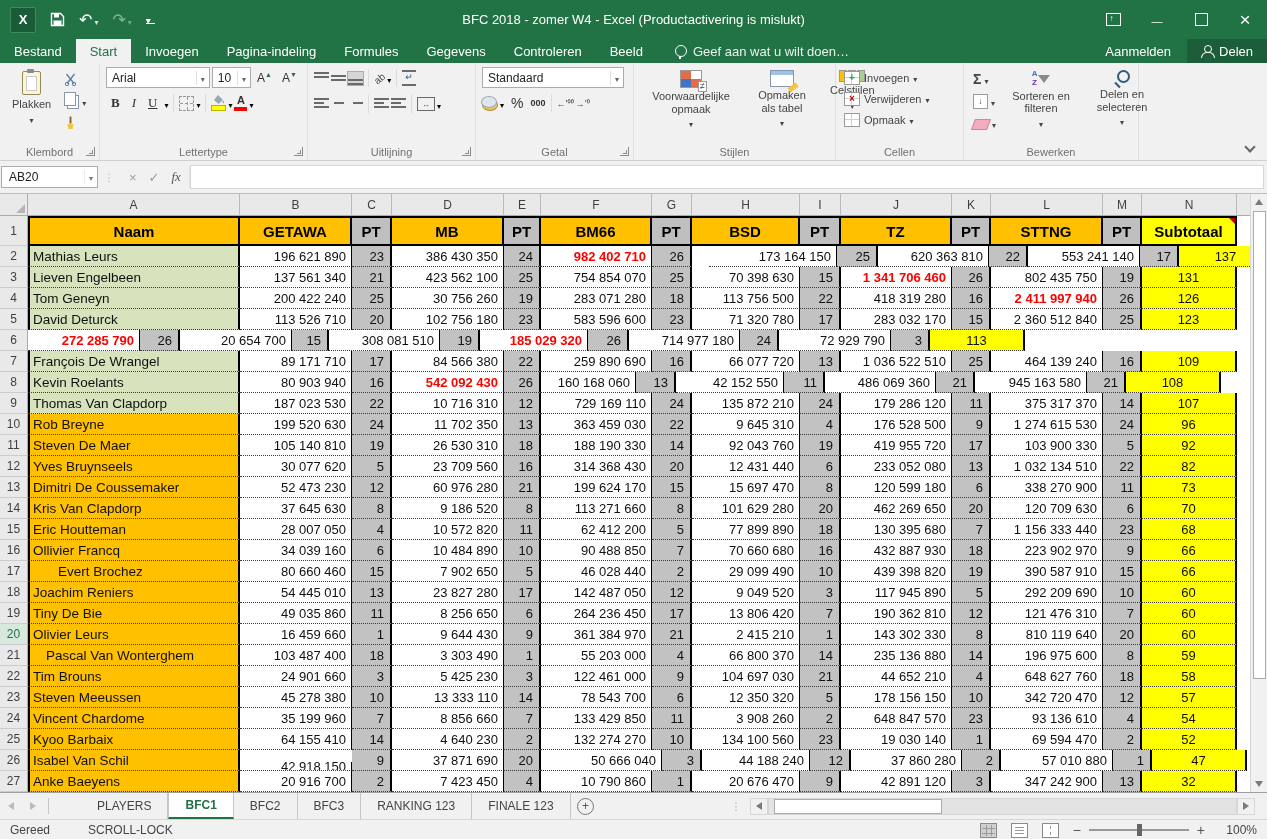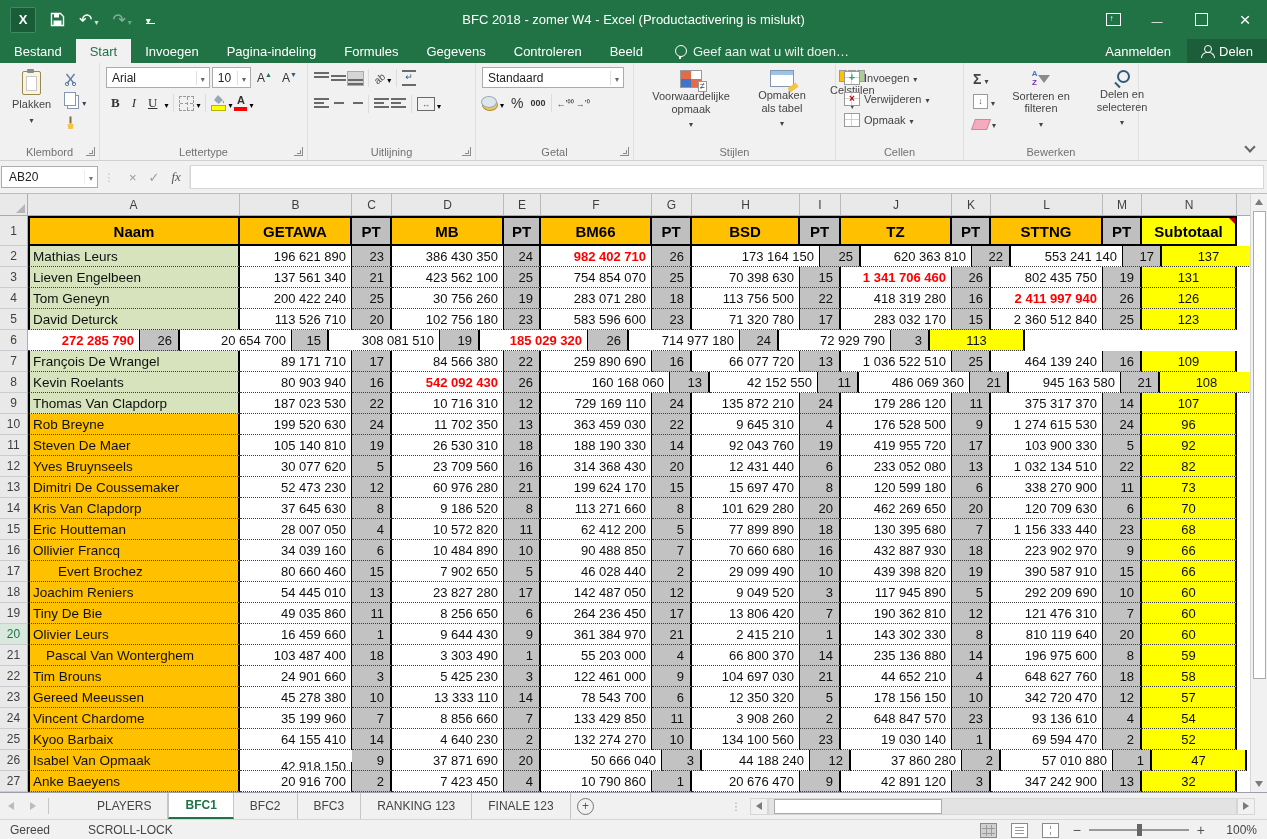--- a/index.html
+++ b/index.html
@@ -573,21 +573,21 @@
           </div>
           <div class="trow">
             <div class="rh">2</div>
             <div class="c name bg-green" style="width: 212px;">Mathias Leurs</div>
             <div class="c val" style="width: 112px;">196 621 890</div>
             <div class="c pt" style="width: 40px;">23</div>
             <div class="c val" style="width: 112px;">386 430 350</div>
             <div class="c pt" style="width: 37px;">24</div>
             <div class="c val red" style="width: 111px;">982 402 710</div>
             <div class="c pt" style="width: 40px;">26</div>
-            <div class="c val" style="width: 128px;">173 164 150</div>
+            <div class="c val" style="width: 128px; margin-left: 17px;">173 164 150</div>
             <div class="c pt" style="width: 41px;">25</div>
             <div class="c val" style="width: 111px;">620 363 810</div>
             <div class="c pt" style="width: 39px;">22</div>
             <div class="c val" style="width: 112px;">553 241 140</div>
             <div class="c pt" style="width: 39px;">17</div>
             <div class="c sub" style="width: 95px;">137</div>
             <div class="cfill"></div>
           </div>
           <div class="trow">
             <div class="rh">3</div>
@@ -678,21 +678,21 @@
             <div class="c sub" style="width: 95px;">109</div>
             <div class="cfill"></div>
           </div>
           <div class="trow">
             <div class="rh">8</div>
             <div class="c name bg-green" style="width: 212px;">Kevin Roelants</div>
             <div class="c val" style="width: 112px;">80 903 940</div>
             <div class="c pt" style="width: 40px;">16</div>
             <div class="c val red" style="width: 112px;">542 092 430</div>
             <div class="c pt" style="width: 37px;">26</div>
-            <div class="c val" style="width: 129px; padding-left: 40px;">160 168 060</div>
+            <div class="c val" style="width: 95px; padding-left: 40px;">160 168 060</div>
             <div class="c pt" style="width: 40px;">13</div>
             <div class="c val" style="width: 108px;">42 152 550</div>
             <div class="c pt" style="width: 41px;">11</div>
             <div class="c val" style="width: 111px;">486 069 360</div>
             <div class="c pt" style="width: 39px;">21</div>
             <div class="c val" style="width: 112px;">945 163 580</div>
             <div class="c pt" style="width: 39px;">21</div>
             <div class="c sub" style="width: 95px;">108</div>
             <div class="cfill"></div>
           </div>
@@ -943,21 +943,21 @@
             <div class="c pt" style="width: 41px;">21</div>
             <div class="c val" style="width: 111px;">44 652 210</div>
             <div class="c pt" style="width: 39px;">4</div>
             <div class="c val" style="width: 112px;">648 627 760</div>
             <div class="c pt" style="width: 39px;">18</div>
             <div class="c sub" style="width: 95px;">58</div>
             <div class="cfill"></div>
           </div>
           <div class="trow">
             <div class="rh">23</div>
-            <div class="c name bg-gold" style="width: 212px;">Gereed Meeussen</div>
+            <div class="c name bg-gold" style="width: 212px;">Steven Meeussen</div>
             <div class="c val" style="width: 112px;">45 278 380</div>
             <div class="c pt" style="width: 40px;">10</div>
             <div class="c val" style="width: 112px;">13 333 110</div>
             <div class="c pt" style="width: 37px;">14</div>
             <div class="c val" style="width: 111px;">78 543 700</div>
             <div class="c pt" style="width: 40px;">6</div>
             <div class="c val" style="width: 108px;">12 350 320</div>
             <div class="c pt" style="width: 41px;">5</div>
             <div class="c val" style="width: 111px;">178 156 150</div>
             <div class="c pt" style="width: 39px;">10</div>
@@ -997,21 +997,21 @@
             <div class="c pt" style="width: 41px;">23</div>
             <div class="c val" style="width: 111px;">19 030 140</div>
             <div class="c pt" style="width: 39px;">1</div>
             <div class="c val" style="width: 112px;">69 594 470</div>
             <div class="c pt" style="width: 39px;">2</div>
             <div class="c sub" style="width: 95px;">52</div>
             <div class="cfill"></div>
           </div>
           <div class="trow">
             <div class="rh">26</div>
-            <div class="c name bg-gold" style="width: 212px;">Isabel Van Opmaak</div>
+            <div class="c name bg-gold" style="width: 212px;">Isabel Van Schil</div>
             <div class="c val" style="width: 112px; margin-top: 12px;">42 918 150</div>
             <div class="c pt" style="width: 40px;">9</div>
             <div class="c val" style="width: 112px;">37 871 690</div>
             <div class="c pt" style="width: 37px;">20</div>
             <div class="c val" style="width: 121px;">50 666 040</div>
             <div class="c pt" style="width: 40px;">3</div>
             <div class="c val" style="width: 108px;">44 188 240</div>
             <div class="c pt" style="width: 41px;">12</div>
             <div class="c val" style="width: 111px;">37 860 280</div>
             <div class="c pt" style="width: 39px;">2</div>

